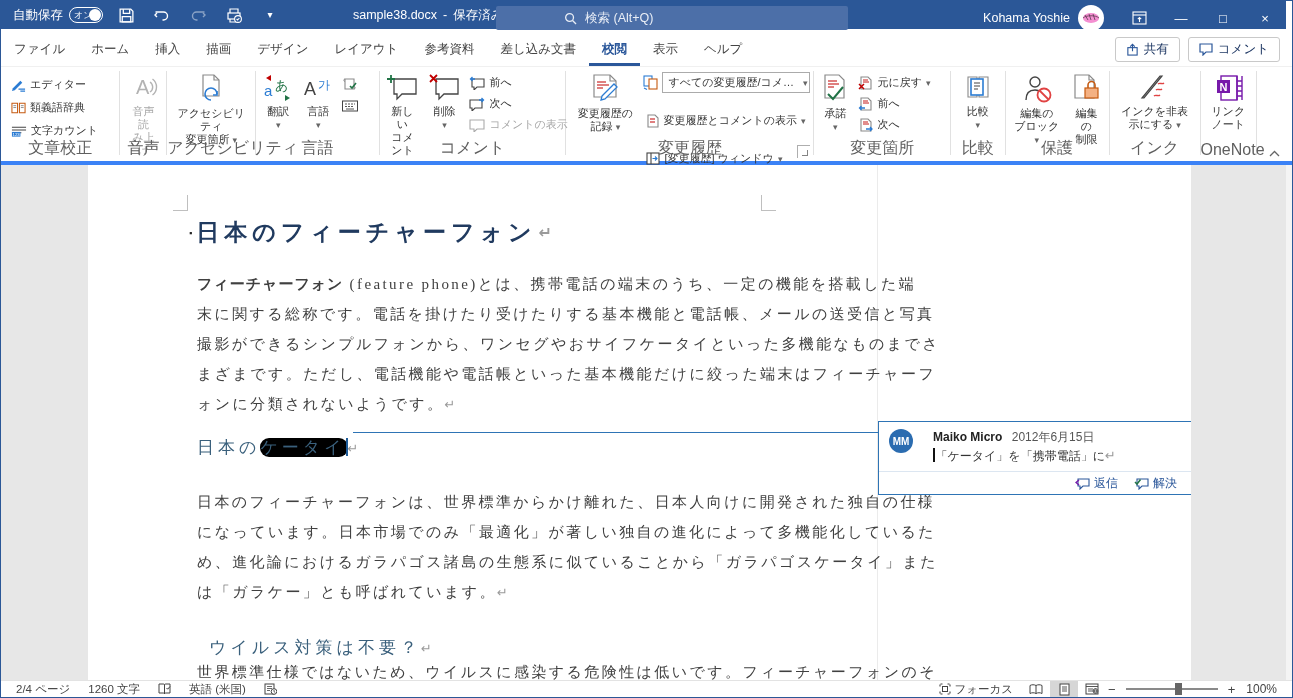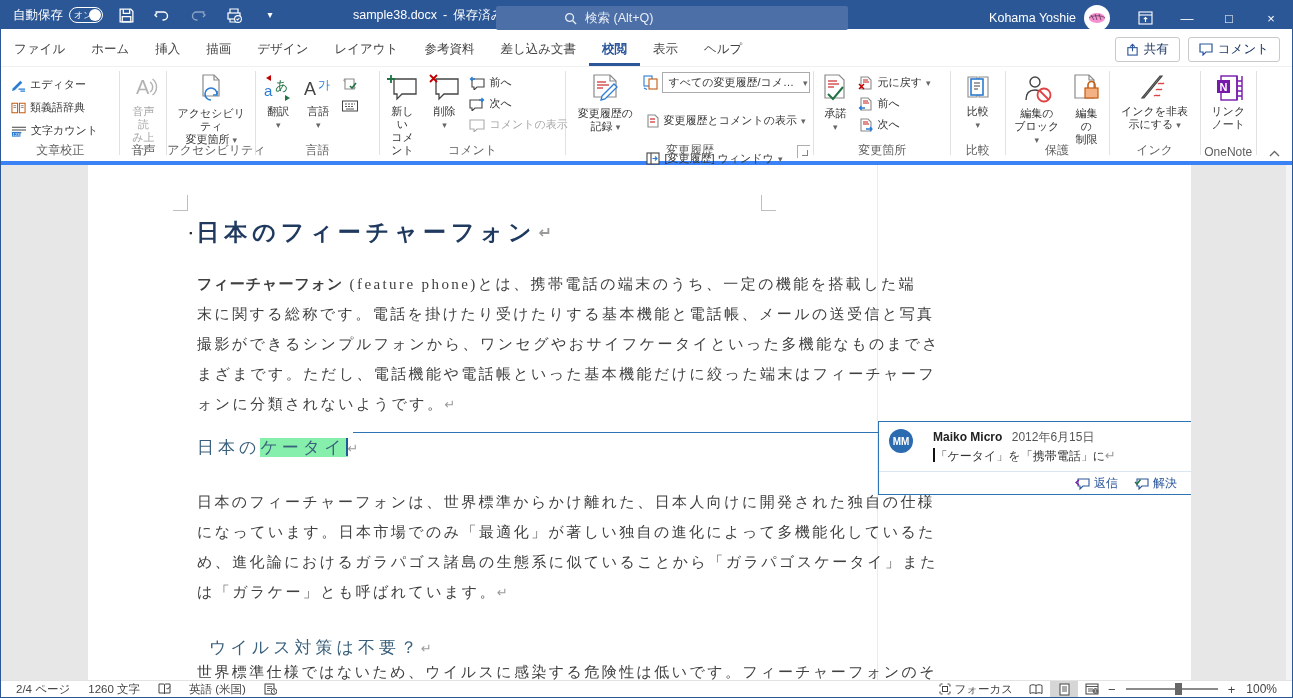--- a/index.html
+++ b/index.html
@@ -1,20 +1,20 @@
 <!DOCTYPE html>
 <html><head>
 <meta charset="utf-8">
 <style>
   * { box-sizing: border-box; }
   body { margin:0; background:#888; }
   .app{position:relative;width:1293px;height:698px;font-family:"Liberation Sans","DejaVu Sans",sans-serif;
        background:#fff;overflow:hidden;border:1px solid #2B5797;}
   
-  .titlebar{position:absolute;top:0;left:0;right:0;height:28px;background:#2B5797;display:flex;
+  .titlebar{position:absolute;top:0;left:0;right:6px;height:28px;background:#2B5797;display:flex;
             align-items:center;color:#fff;font-size:12.5px;padding:0 4px;}
   .tb-left{display:flex;align-items:center;gap:10px;padding-left:8px;}
   .autosave{display:flex;align-items:center;gap:6px;}
   .toggle{width:34px;height:16px;border:1px solid #fff;border-radius:9px;display:flex;align-items:center;
           padding:1px;position:relative;}
   .toggle .on-label{font-size:9px;color:#fff;margin-left:3px;}
   .toggle .knob{width:12px;height:12px;border-radius:50%;background:#fff;position:absolute;right:1px;}
   .qat-btn{display:flex;align-items:center;justify-content:center;width:26px;height:26px;color:#fff;}
   .qat-btn.dis{opacity:.45;}
   .tb-title{flex:0 0 auto;margin-left:70px;display:flex;align-items:center;gap:6px;white-space:nowrap;}
@@ -29,21 +29,21 @@
           align-items:flex-end;font-size:12.5px;color:#444;border-bottom:1px solid #F0F0F0;}
   .tab{padding:7px 13px 8px;cursor:pointer;white-space:nowrap;}
   .tab.active{color:#2B579A;font-weight:bold;border-bottom:3px solid #2B579A;padding-bottom:5px;}
   .tabrow-right{margin-left:auto;display:flex;gap:8px;padding:0 12px 4px 0;align-items:center;}
   .pill-btn{display:flex;align-items:center;gap:5px;border:1px solid #C9C9C9;border-radius:3px;
             padding:3px 10px;font-size:12.5px;color:#1F3864;background:#fff;}
   
   .ribbon{position:absolute;top:66px;left:0;right:0;height:98px;background:#fff;display:flex;
           border-bottom:4px solid #3b82f6;font-size:11px;color:#333;}
   .rgroup{position:relative;display:flex;align-items:flex-start;padding:4px 3px 16px;gap:2px;}
-  .rlabel{position:absolute;bottom:2px;left:0;right:0;text-align:center;color:#5F5F5F;font-size:12px;white-space:nowrap;}
+  .rlabel{position:absolute;bottom:2px;left:0;right:0;text-align:center;color:#5F5F5F;font-size:16px;white-space:nowrap;}
   .sep{width:1px;background:#E1E1E1;margin:4px 0 6px;}
   .rbtn-lg{display:flex;flex-direction:column;align-items:center;justify-content:flex-start;
            padding:3px 4px;text-align:center;line-height:13px;gap:3px;border-radius:2px;}
   .rbtn-sm{display:flex;align-items:center;gap:4px;padding:1px 3px;height:19px;white-space:nowrap;border-radius:2px;}
   .rcol{display:flex;flex-direction:column;justify-content:flex-start;gap:2px;padding-top:2px;}
   .vlist{display:flex;flex-direction:column;gap:4px;padding-top:4px;}
   .dis{color:#A6A6A6;}
   .chev{color:#666;font-size:9px;line-height:8px;}
   .combo{display:flex;align-items:center;border:1px solid #ABABAB;background:#fff;height:21px;
          width:148px;font-size:11px;padding:0 2px 0 5px;justify-content:space-between;color:#333;}
@@ -59,21 +59,21 @@
   .crop.tl{left:172px;top:30px;border-right:1px solid #BFBFBF;border-bottom:1px solid #BFBFBF;}
   .crop.tr{left:760px;top:30px;border-left:1px solid #BFBFBF;border-bottom:1px solid #BFBFBF;}
   .doc-title{position:absolute;left:188px;top:52px;font-size:23px;font-weight:bold;color:#203A5F;
              letter-spacing:5px;white-space:nowrap;display:flex;align-items:center;}
   .doc-title .bullet{font-size:9px;color:#222;margin-right:4px;letter-spacing:0;}
   .bodytext{position:absolute;left:196px;width:566px;font-family:"Liberation Serif","DejaVu Serif",serif;
             font-size:15px;color:#404040;letter-spacing:2.4px;line-height:30px;white-space:nowrap;}
   .pilcrow{color:#9A9A9A;letter-spacing:0;font-family:"DejaVu Sans",sans-serif;font-size:13px;}
   .h1row{position:absolute;left:196px;top:268px;font-size:17px;color:#3A607C;letter-spacing:4px;
          white-space:nowrap;line-height:30px;}
-  .selmark{background:#86efac;padding:0 0;position:relative;}
+  .selmark{background:#000000;padding:0 0;position:relative;border-radius:9px;}
   .selcursor{display:inline-block;width:2px;height:18px;background:#1E5C99;vertical-align:-3px;}
   .h2row{position:absolute;left:196px;top:468px;font-size:17px;color:#3A607C;letter-spacing:4px;white-space:nowrap;line-height:30px;margin-left:12px;}
   .anchorline{position:absolute;left:352px;top:267px;width:525px;border-top:1px solid #2E74B5;}
   
   .card{position:absolute;left:877px;top:256px;width:313px;height:74px;background:#fff;
         border:1px solid #2E74B5;border-right:none;font-size:12px;color:#333;}
   .card-head{display:flex;align-items:flex-start;gap:20px;padding:7px 8px 0 10px;}
   .mm{width:24px;height:24px;border-radius:50%;background:#2B6CB0;color:#fff;font-size:10px;font-weight:bold;
       display:flex;align-items:center;justify-content:center;flex:0 0 auto;}
   .card-author{font-weight:bold;color:#222;}

